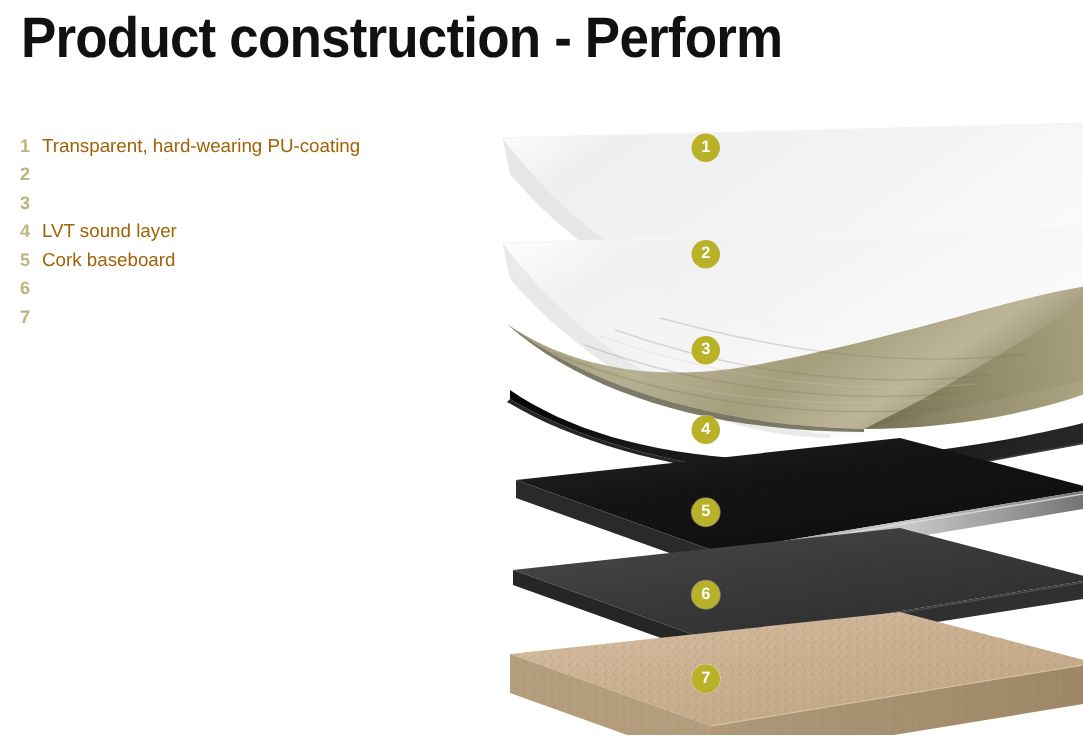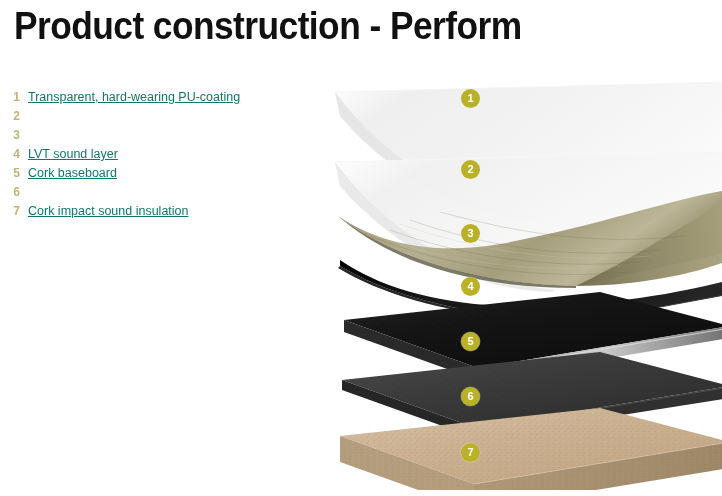--- a/index.html
+++ b/index.html
@@ -48,23 +48,22 @@
     width: 20px;
     text-align: right;
     font-size: 12px;
     font-weight: bold;
     color: #bdb579;
     flex: 0 0 20px;
   }
   .legend-label {
     margin-left: 8px;
     font-size: 12.5px;
-    color: #0f766e;
+    color: #a16207;
     white-space: nowrap;
-    text-decoration: underline;
   }
 
   
   #diagram {
     position: absolute;
     left: 300px;
     top: 70px;
     width: 430px;
     height: 420px;
   }
@@ -116,21 +115,20 @@
     <span class="legend-num">5</span>
     <span class="legend-label">Cork baseboard</span>
   </div>
 
   <div class="legend-row">
     <span class="legend-num">6</span>
   </div>
 
   <div class="legend-row">
     <span class="legend-num">7</span>
-    <span class="legend-label">Cork impact sound insulation</span>
   </div>
 
 </div>
 
 <div id="diagram">
 <svg width="430" height="420" viewBox="0 0 430 420" xmlns="http://www.w3.org/2000/svg">
   <defs>
 
     <linearGradient id="filmA" x1="0" y1="0" x2="1" y2="0.5">
       <stop offset="0" stop-color="#ffffff"></stop>

